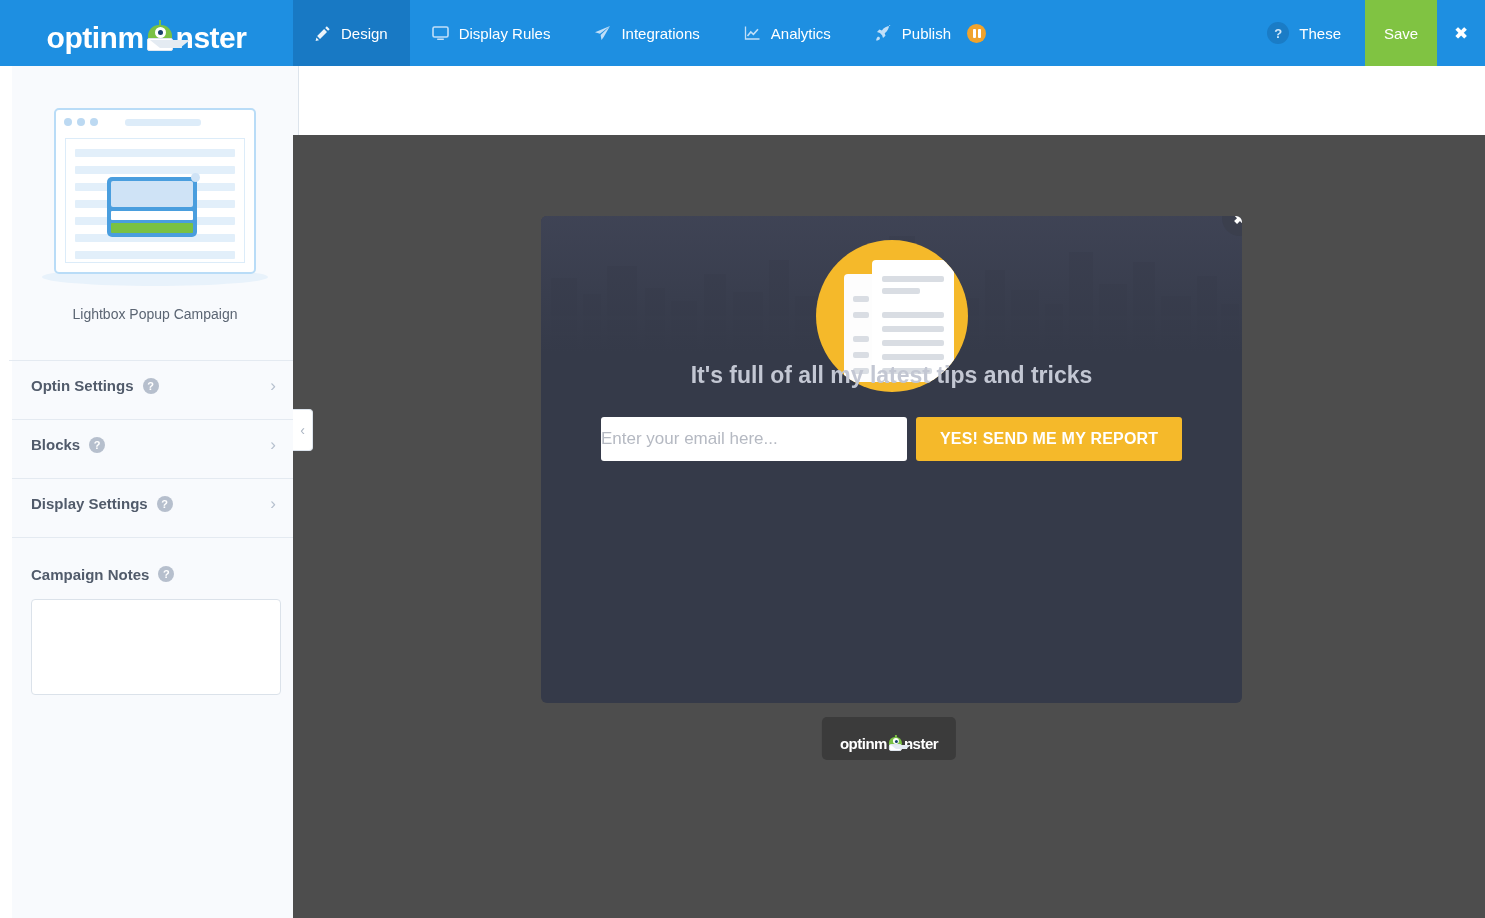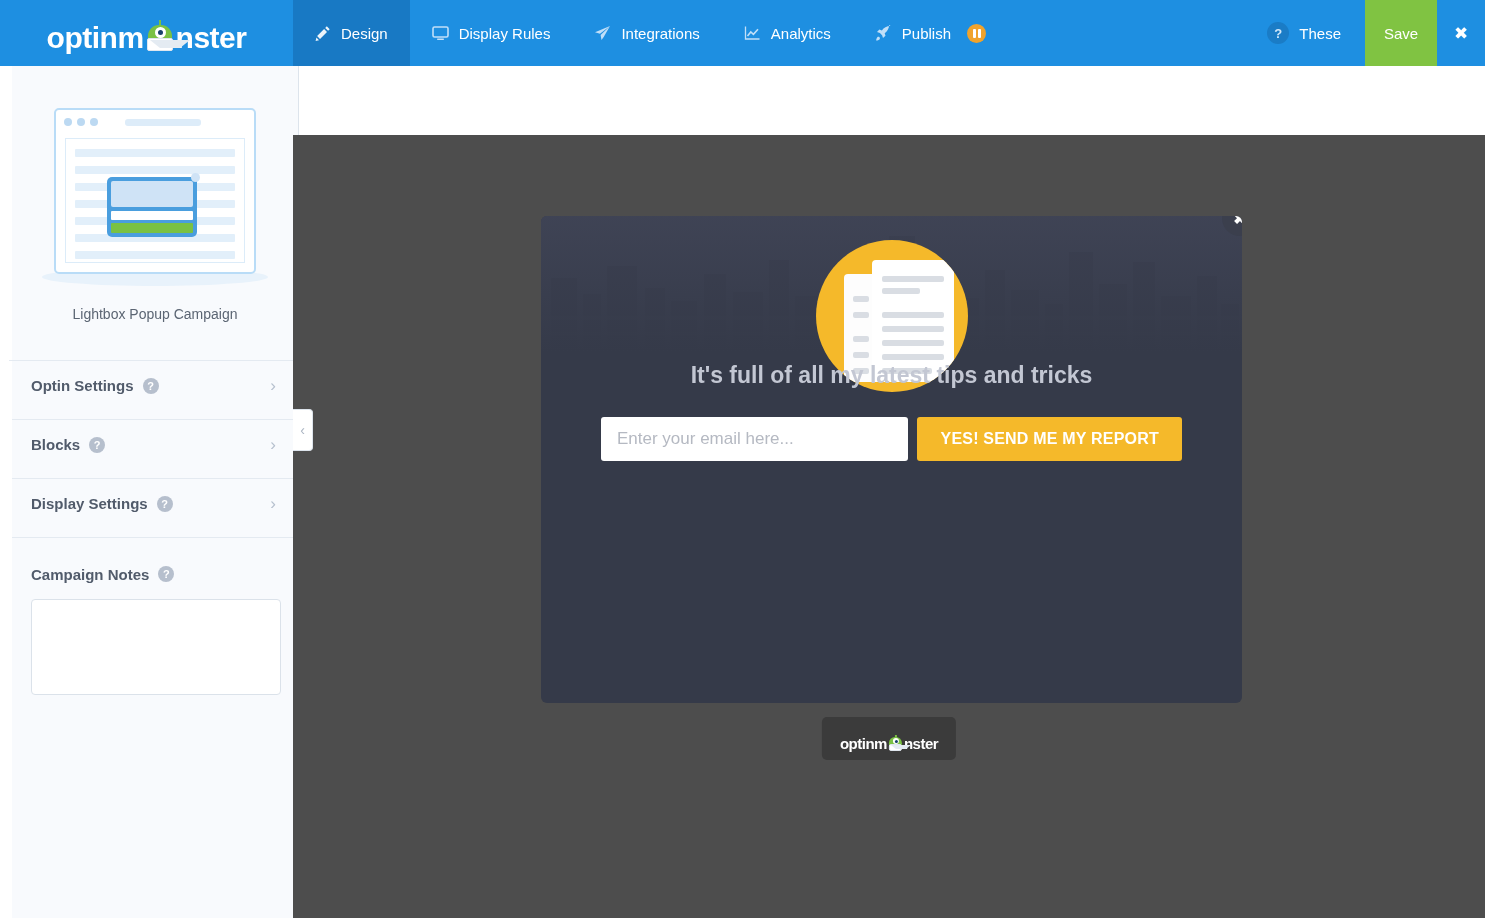--- a/index.html
+++ b/index.html
@@ -275,21 +275,21 @@
   .optin-p {
     margin-top: 25px; font-size: 18px; line-height: 27px; color: #a9aebd;
     font-weight: 500;
   }
   .form-row {
     margin-top: 28px; display: flex; gap: 9px; justify-content: center;
   }
   .email-input {
     width: 334px; height: 44px; background: #fff;
     border: none; border-radius: 3px; outline: none;
-    padding: 0 16px; font-size: 17px; color: #333;
+    padding: 0 0; font-size: 17px; color: #333;
     font-family: "Liberation Sans", sans-serif;
   }
   .email-input::placeholder { color: #b5b9c2; }
   .submit-btn {
     width: 290px; height: 44px; background: #f5b92a;
     border: none; border-radius: 3px; color: #fff;
     font-size: 16px; font-weight: bold; letter-spacing: .2px;
     cursor: pointer; font-family: "Liberation Sans", sans-serif;
   }
   .om-brand {

